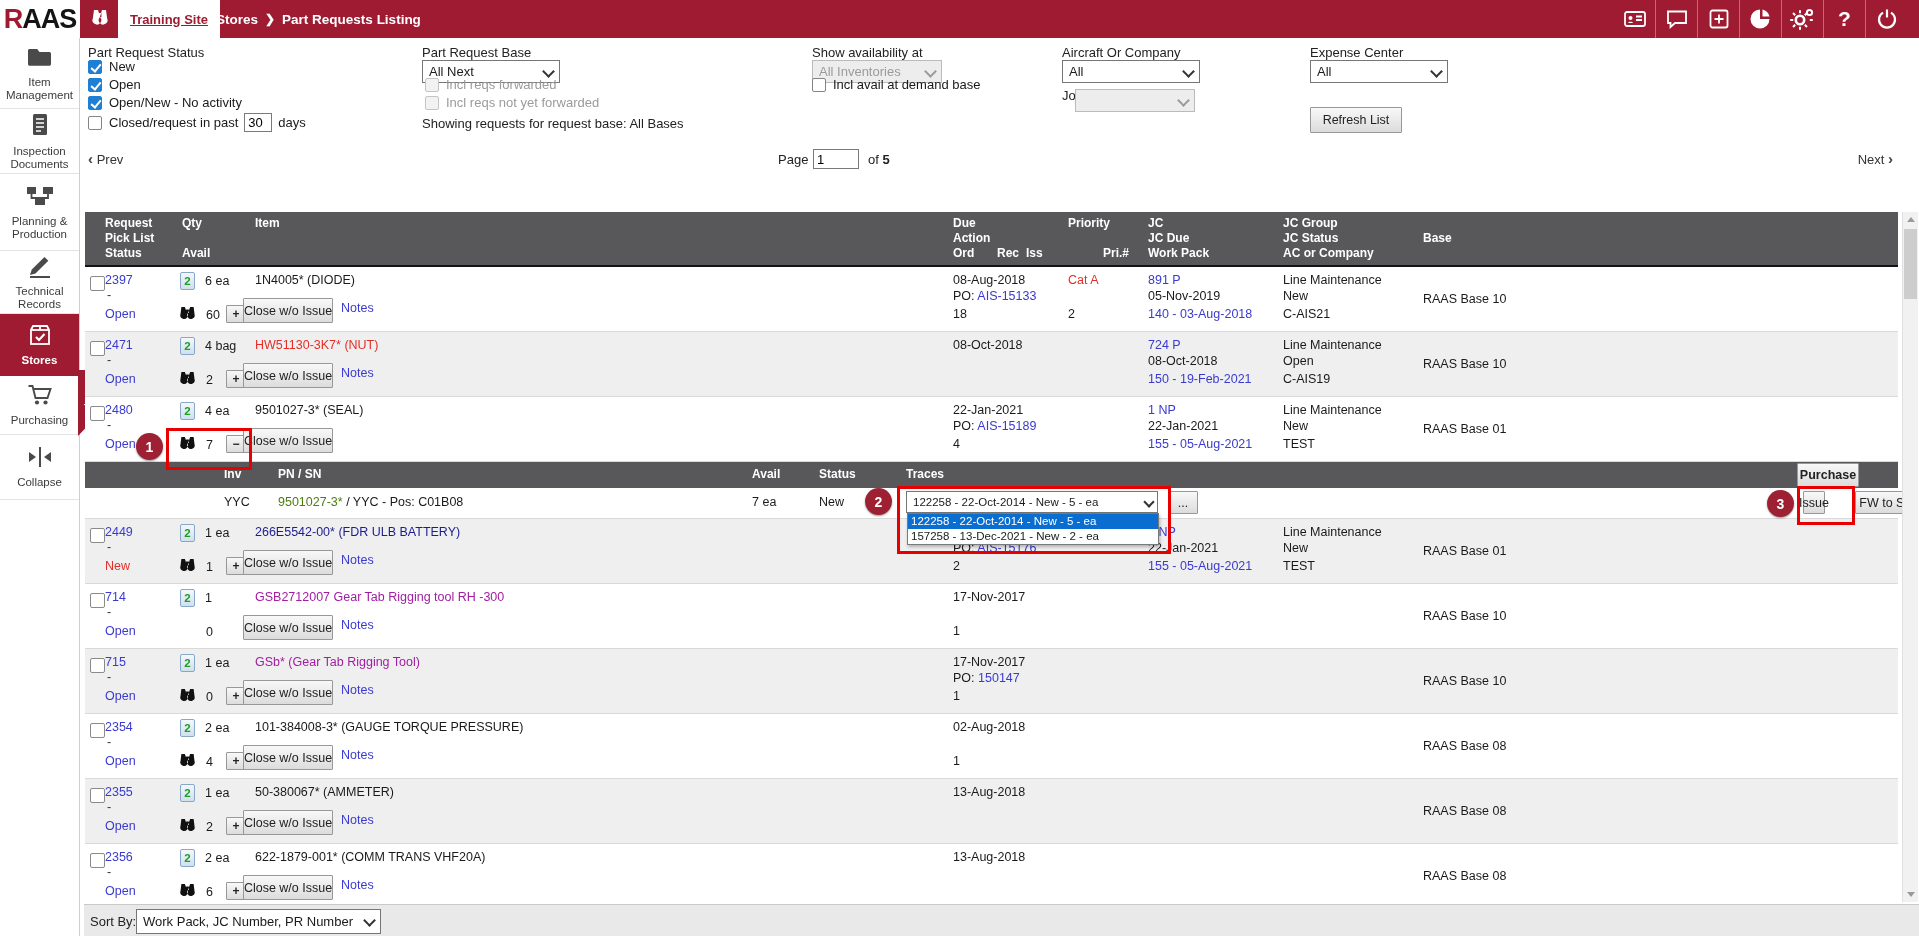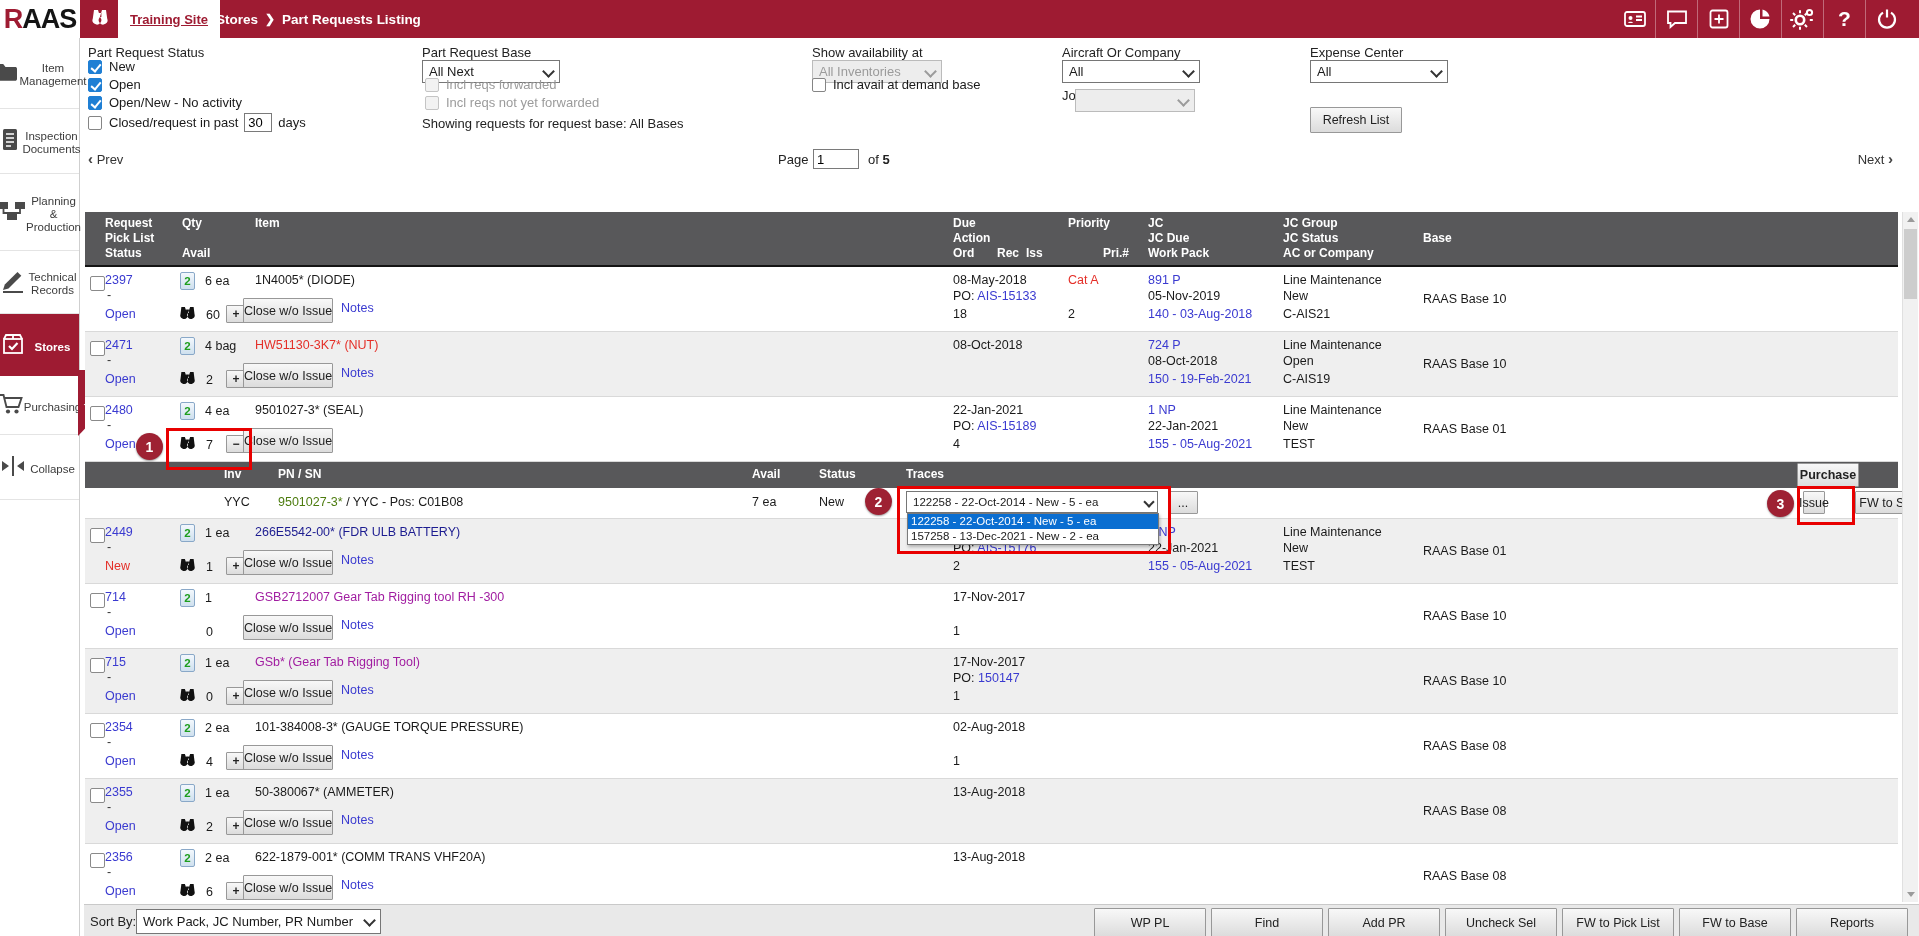--- a/index.html
+++ b/index.html
@@ -14,21 +14,21 @@
   #site-tab{position:absolute;left:118px;top:0;height:38px;background:#fff;display:flex;align-items:center;padding:0 12px;
             color:#9e1b32;font-weight:bold;font-size:13px;text-decoration:underline}
   #crumb{position:absolute;left:216px;top:0;height:38px;display:flex;align-items:center;color:#fff;font-size:13.5px;font-weight:bold}
   #crumb .sep{font-size:12px;padding:0 7px;font-weight:bold}
   #topicons{position:absolute;right:12px;top:0;height:38px;display:flex}
   .ticon{width:41px;height:38px;display:flex;align-items:center;justify-content:center;border-left:1px solid rgba(255,255,255,.35);cursor:pointer}
   .ticon:first-child{border-left:none}
   .ticon svg{display:block}
   
   #sidebar{position:absolute;left:0;top:38px;width:80px;height:898px;background:#fff;border-right:1px solid #cfcfcf;box-sizing:border-box}
-  .side-item{display:flex;align-items:center;justify-content:center;border-bottom:1px solid #e4e4e4;cursor:pointer}
+  .side-item{display:flex;flex-direction:column;align-items:center;justify-content:center;border-bottom:1px solid #e4e4e4;cursor:pointer}
   .side-item .slabel{font-size:11.5px;color:#3c3c3c;text-align:center;line-height:13px;width:76px;margin-top:4px}
   .side-item:nth-child(1){height:70px}.side-item:nth-child(2){height:64px}.side-item:nth-child(3){height:76px}
   .side-item:nth-child(4){height:62px}.side-item:nth-child(5){height:62px}.side-item:nth-child(6){height:58px}
   .side-item:nth-child(7){height:64px}
   .side-item.active{background:#9e1b32;border-bottom:none}
   .side-item.active .slabel{color:#fff;font-weight:bold}
   #side-pointer-bar{position:absolute;left:78px;top:370px;width:12px;height:34px;background:#9e1b32}
   #side-pointer{position:absolute;left:78px;top:398px;width:0;height:0;border-left:18px solid #9e1b32;border-top:19px solid transparent;border-bottom:19px solid transparent}
   
   .flabel{position:absolute;font-size:13px;color:#222;white-space:nowrap}
@@ -329,21 +329,21 @@
         <span class="icon2">2</span>
         <span class="qty">6 ea</span>
         <span class="binoc"><svg width="21" height="15" viewBox="0 0 24 17">
             <path fill="#111" d="M5 1h4l2.2 6.4A4.3 4.3 0 1 1 4 9L5 1zm14 0h-4l-2.2 6.4A4.3 4.3 0 1 0 20 9L19 1zM10.4 4h3.2v4h-3.2z"></path>
           </svg></span>
         <span class="avail">60</span>
         <span class="expand btn">+</span>
         <span class="item">1N4005* (DIODE)</span>
         <span class="btn closebtn">Close w/o Issue</span>
         <a class="notes bl">Notes</a>
-        <span class="due">08-May-2018</span>
+        <span class="due">08-Aug-2018</span>
         <span class="po"><span>PO:</span> <a class="bl">AIS-15133</a></span>
         <span class="ord">18</span>
         <span class="pri red">Cat A</span>
         <span class="prinum">2</span>
         <a class="jc bl">891 P</a>
         <span class="jcdue">05-Nov-2019</span>
         <a class="wp bl">140 - 03-Aug-2018</a>
         <span class="grp">Line Maintenance</span>
         <span class="jcstat">New</span>
         <span class="ac">C-AIS21</span>
@@ -622,32 +622,15 @@
     <span class="sarrow" style="bottom:0">
         <span class="tri-dn"></span>
       </span>
   </div>
 
   <div id="sortbar">
     <span class="flabel" style="left:6px;top:9px">Sort By:</span>
     <div class="fsel" style="left:52px;top:4px;width:245px;height:25px;line-height:23px">
       <span>Work Pack, JC Number, PR Number</span><span class="ch"></span>
     </div>
-    <div id="bbtns">
-
-        <span class="btn bbtn">WP PL</span>
-
-        <span class="btn bbtn">Find</span>
-
-        <span class="btn bbtn">Add PR</span>
-
-        <span class="btn bbtn">Uncheck Sel</span>
-
-        <span class="btn bbtn">FW to Pick List</span>
-
-        <span class="btn bbtn">FW to Base</span>
-
-        <span class="btn bbtn">Reports</span>
-
-    </div>
   </div>
 
 </div>
 
 </body></html>

